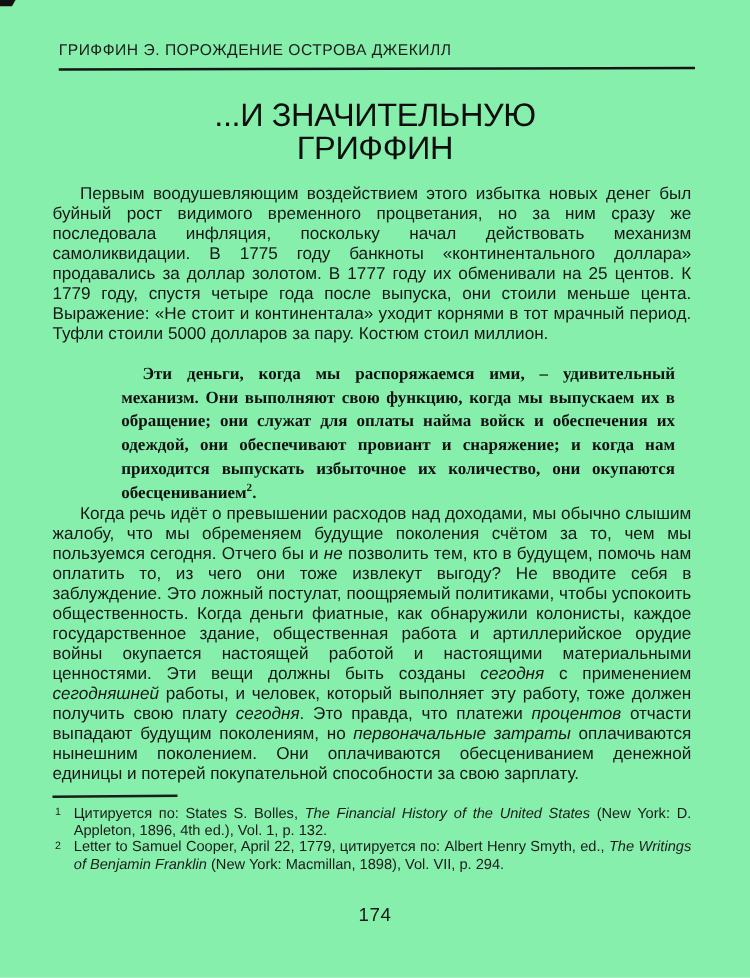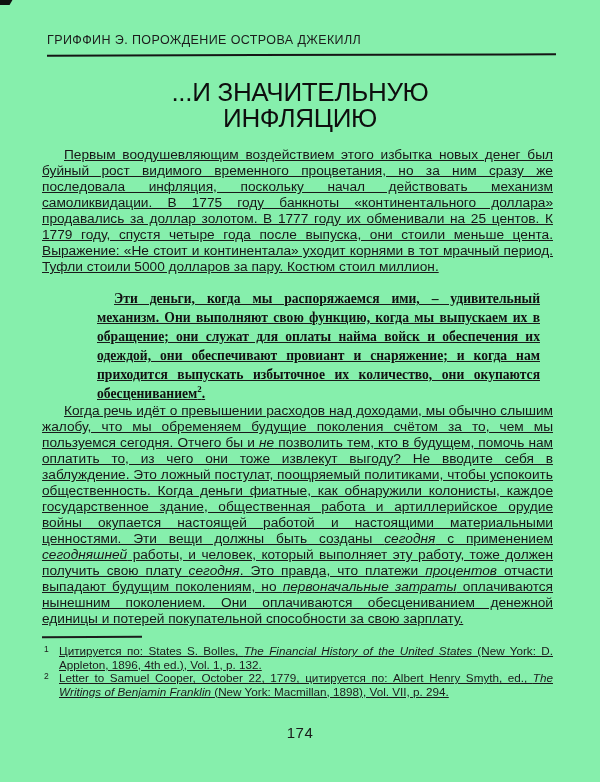--- a/index.html
+++ b/index.html
@@ -39,21 +39,20 @@
     width: 600px;
     text-align: center;
     font-weight: normal;
     font-size: 26px; line-height: 26px;
     letter-spacing: -0.3px;
     color: #0e0e0e;
   }
   .content {
     position: absolute; left: 42px; top: 147px;
     width: 511px;
-    text-decoration: underline;
   }
   p.body {
     margin: 0;
     font-size: 13.7px;
     line-height: 16px;
     text-align: justify;
     text-indent: 22px;
     color: #171717;
   }
   blockquote.quote {
@@ -104,21 +103,21 @@
 <div class="page">
 
   <div class="scan-artifact"></div>
 
   <div class="running-header">ГРИФФИН Э. ПОРОЖДЕНИЕ ОСТРОВА ДЖЕКИЛЛ</div>
 
   <div class="header-rule"></div>
 
   <div class="chapter-title">
     <div>...И ЗНАЧИТЕЛЬНУЮ</div>
-    <div>ИНФЛЯЦИЮ</div>
+    <div>ГРИФФИН</div>
   </div>
 
   <div class="content">
 
     <p class="body"><span>Первым воодушевляющим воздействием этого избытка новых денег был буйный рост видимого временного процветания, но за ним сразу же последовала инфляция, поскольку начал действовать механизм самоликвидации. В 1775 году банкноты «континентального доллара» продавались за доллар золотом. В 1777 году их обменивали на 25 центов. К 1779 году, спустя четыре года после выпуска, они стоили меньше цента. Выражение: «Не стоит и континентала» уходит корнями в тот мрачный период. Туфли стоили 5000 долларов за пару. Костюм стоил миллион.</span></p>
 
 
     <blockquote class="quote"><span>Эти деньги, когда мы распоряжаемся ими, – удивительный механизм. Они выполняют свою функцию, когда мы выпускаем их в обращение; они служат для оплаты найма войск и обеспечения их одеждой, они обеспечивают провиант и снаряжение; и когда нам приходится выпускать избыточное их количество, они окупаются обесцениванием</span><sup>2</sup><span>.</span></blockquote>
 
     <p class="body"><span>Когда речь идёт о превышении расходов над доходами, мы обычно слышим жалобу, что мы обременяем будущие поколения счётом за то, чем мы пользуемся сегодня. Отчего бы и </span><span class="italic">не</span><span> позволить тем, кто в будущем, помочь нам оплатить то, из чего они тоже извлекут выгоду? Не вводите себя в заблуждение. Это ложный постулат, поощряемый политиками, чтобы успокоить общественность. Когда деньги фиатные, как обнаружили колонисты, каждое государственное здание, общественная работа и артиллерийское орудие войны окупается настоящей работой и настоящими материальными ценностями. Эти вещи должны быть созданы </span><span class="italic">сегодня</span><span> с применением </span><span class="italic">сегодняшней</span><span> работы, и человек, который выполняет эту работу, тоже должен получить свою плату </span><span class="italic">сегодня</span><span>. Это правда, что платежи </span><span class="italic">процентов</span><span> отчасти выпадают будущим поколениям, но </span><span class="italic">первоначальные затраты</span><span> оплачиваются нынешним поколением. Они оплачиваются обесцениванием денежной единицы и потерей покупательной способности за свою зарплату.</span></p>
@@ -126,21 +125,21 @@
     <div class="footnotes">
       <div class="fn-rule"></div>
 
       <div class="footnote">
         <span class="fn-num">1</span>
         <span><span>Цитируется по: States S. Bolles, </span><span class="italic">The Financial History of the United States</span><span> (New York: D. Appleton, 1896, 4th ed.), Vol. 1, p. 132.</span></span>
       </div>
 
       <div class="footnote">
         <span class="fn-num">2</span>
-        <span><span>Letter to Samuel Cooper, October 22, 1779, цитируется по: Albert Henry Smyth, ed., </span><span class="italic">The Writings of Benjamin Franklin</span><span> (New York: Macmillan, 1898), Vol. VII, p. 294.</span></span>
+        <span><span>Letter to Samuel Cooper, April 22, 1779, цитируется по: Albert Henry Smyth, ed., </span><span class="italic">The Writings of Benjamin Franklin</span><span> (New York: Macmillan, 1898), Vol. VII, p. 294.</span></span>
       </div>
     </div>
 
   </div>
 
   <div class="page-number">174</div>
 
 </div>
 
 </body></html>

